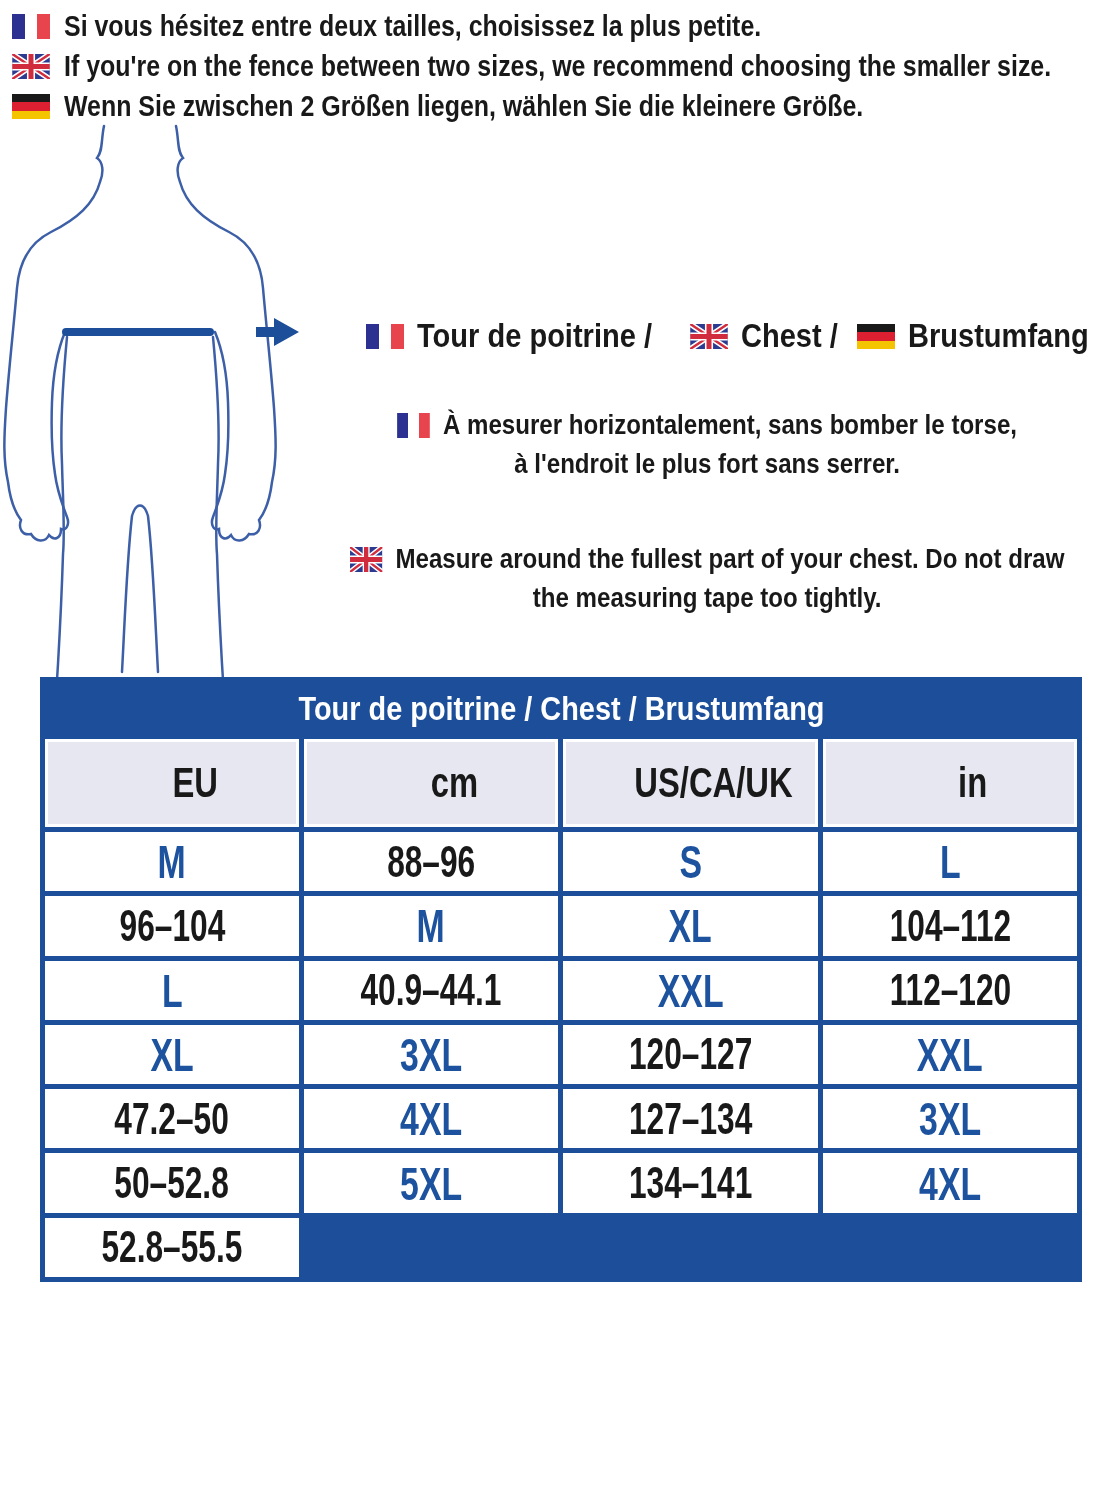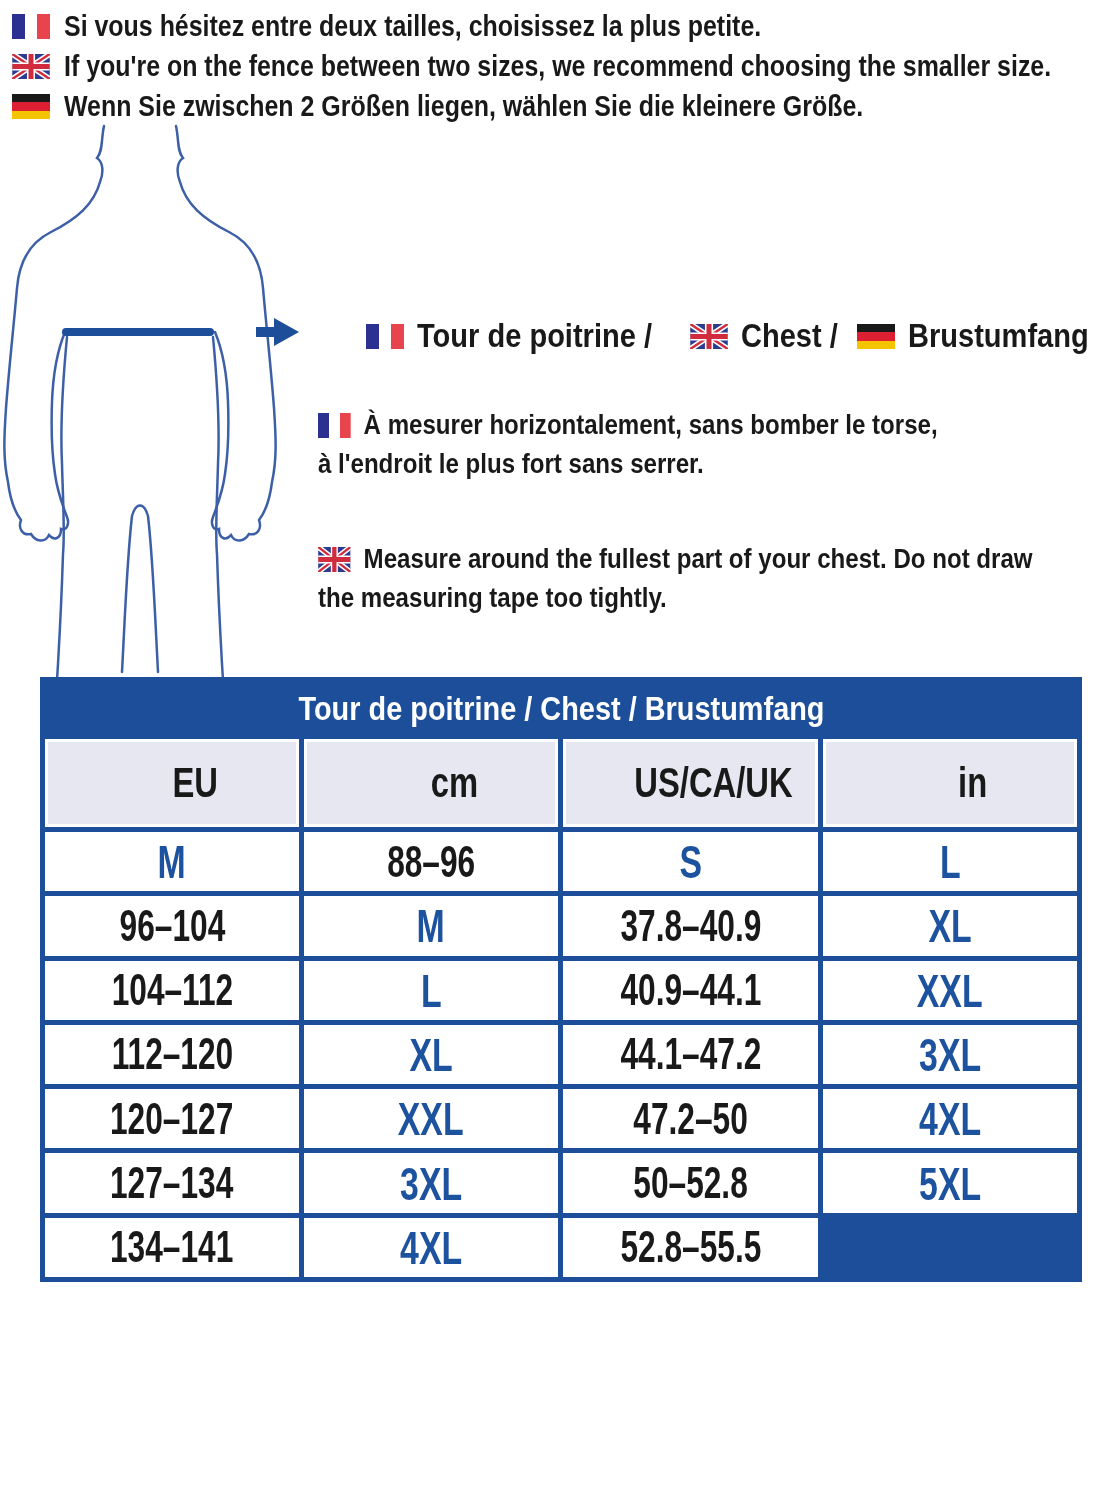--- a/index.html
+++ b/index.html
@@ -30,21 +30,21 @@
 
   
   .measure-head {
     position:absolute; left:318px; top:314px; height:44px;
     display:flex; align-items:center; font-size:33px;padding-left:48px;
   }
   .head-seg { display:flex; align-items:center; margin-right:6px; }
   .head-seg .flag { margin-right:13px; }
   .head-seg .cond { transform:scaleX(0.88); }
 
-  .instructions { position:absolute; left:318px; top:366px; width:780px; }
+  .instructions { position:absolute; left:318px; top:366px; width:780px;text-align:center; }
   .instr { margin-bottom:17px; font-size:28px; line-height:39px; }
   .instr-inner {
     display:block; width:905px; transform:scaleX(0.86); transform-origin:0 0;
     white-space:pre-line;
   }
   .instr-inner .flag { margin-right:15px; }
 
   
   .size-table {
     position:absolute; left:40px; top:677px; width:1042px; height:605px;
@@ -209,23 +209,20 @@
 
       <div class="td">
           <span class="cond-c size">L</span>
         </div>
       <div class="td">
           <span class="cond-c num">96–104</span>
         </div>
       <div class="td">
           <span class="cond-c size">M</span>
         </div>
-      <div class="td">
-          <span class="cond-c num">37.8–40.9</span>
-        </div>
 
       <div class="td">
           <span class="cond-c size">XL</span>
         </div>
       <div class="td">
           <span class="cond-c num">104–112</span>
         </div>
       <div class="td">
           <span class="cond-c size">L</span>
         </div>
@@ -235,23 +232,20 @@
 
       <div class="td">
           <span class="cond-c size">XXL</span>
         </div>
       <div class="td">
           <span class="cond-c num">112–120</span>
         </div>
       <div class="td">
           <span class="cond-c size">XL</span>
         </div>
-      <div class="td">
-          <span class="cond-c num">44.1–47.2</span>
-        </div>
 
       <div class="td">
           <span class="cond-c size">3XL</span>
         </div>
       <div class="td">
           <span class="cond-c num">120–127</span>
         </div>
       <div class="td">
           <span class="cond-c size">XXL</span>
         </div>

